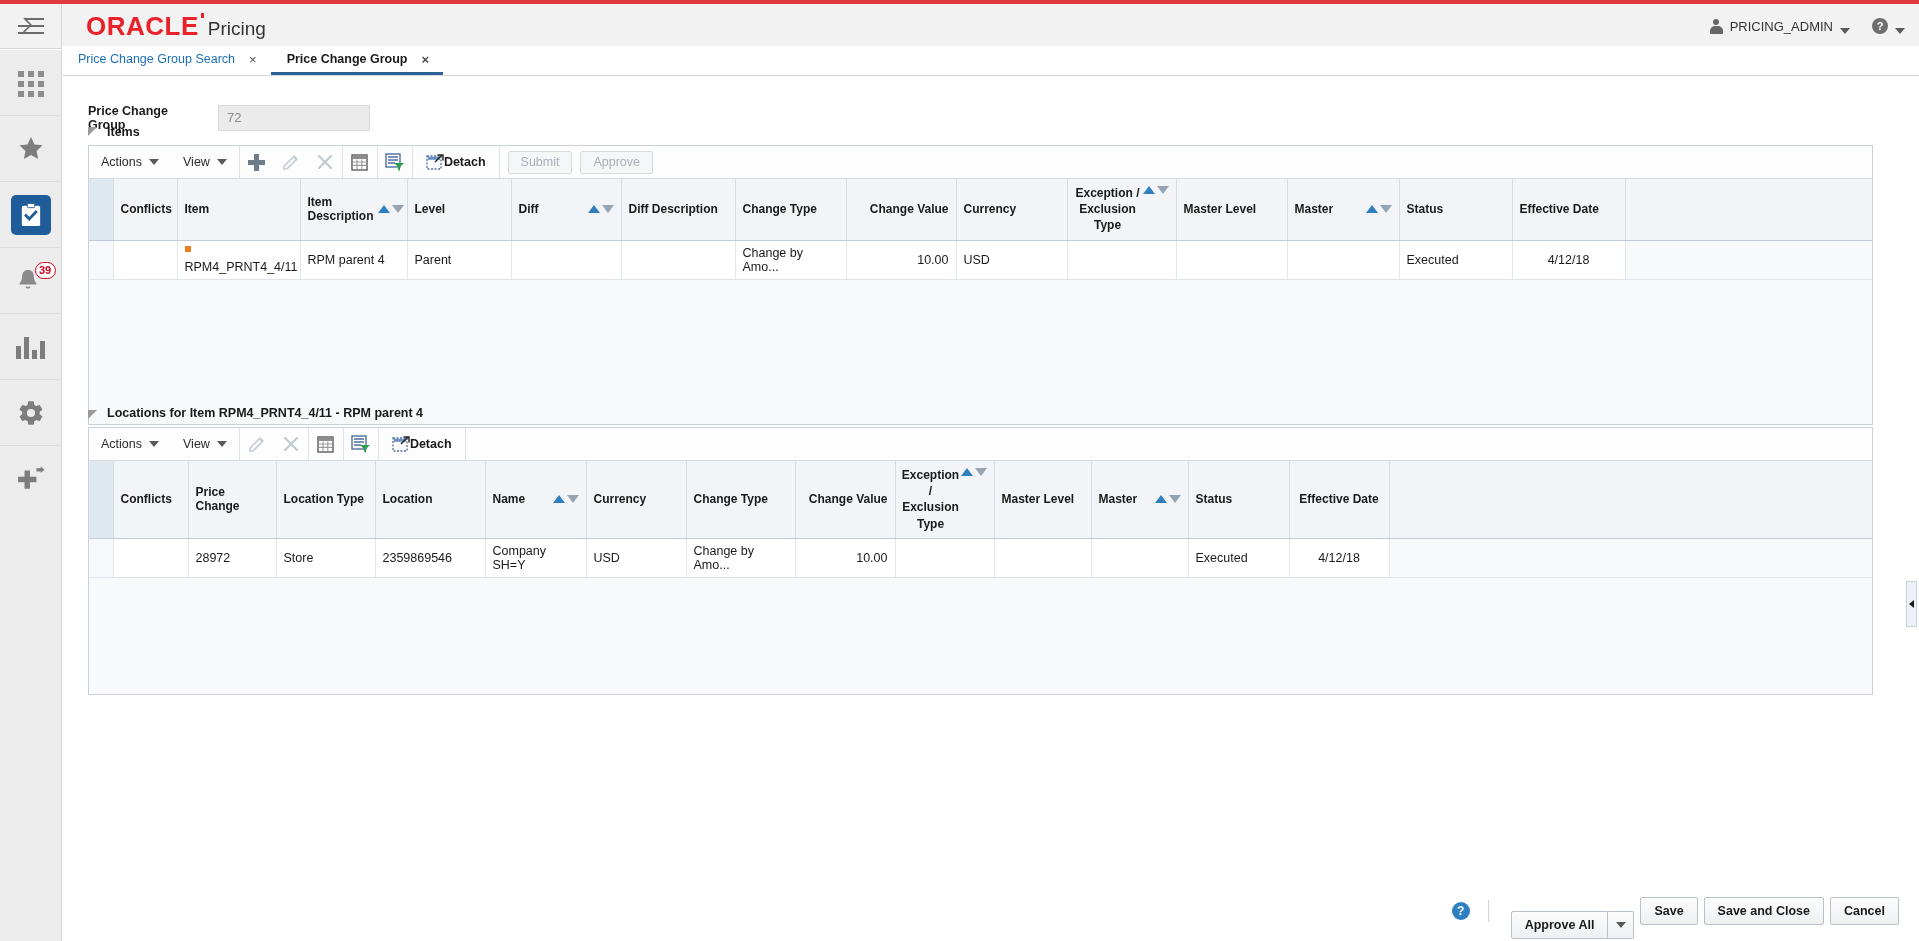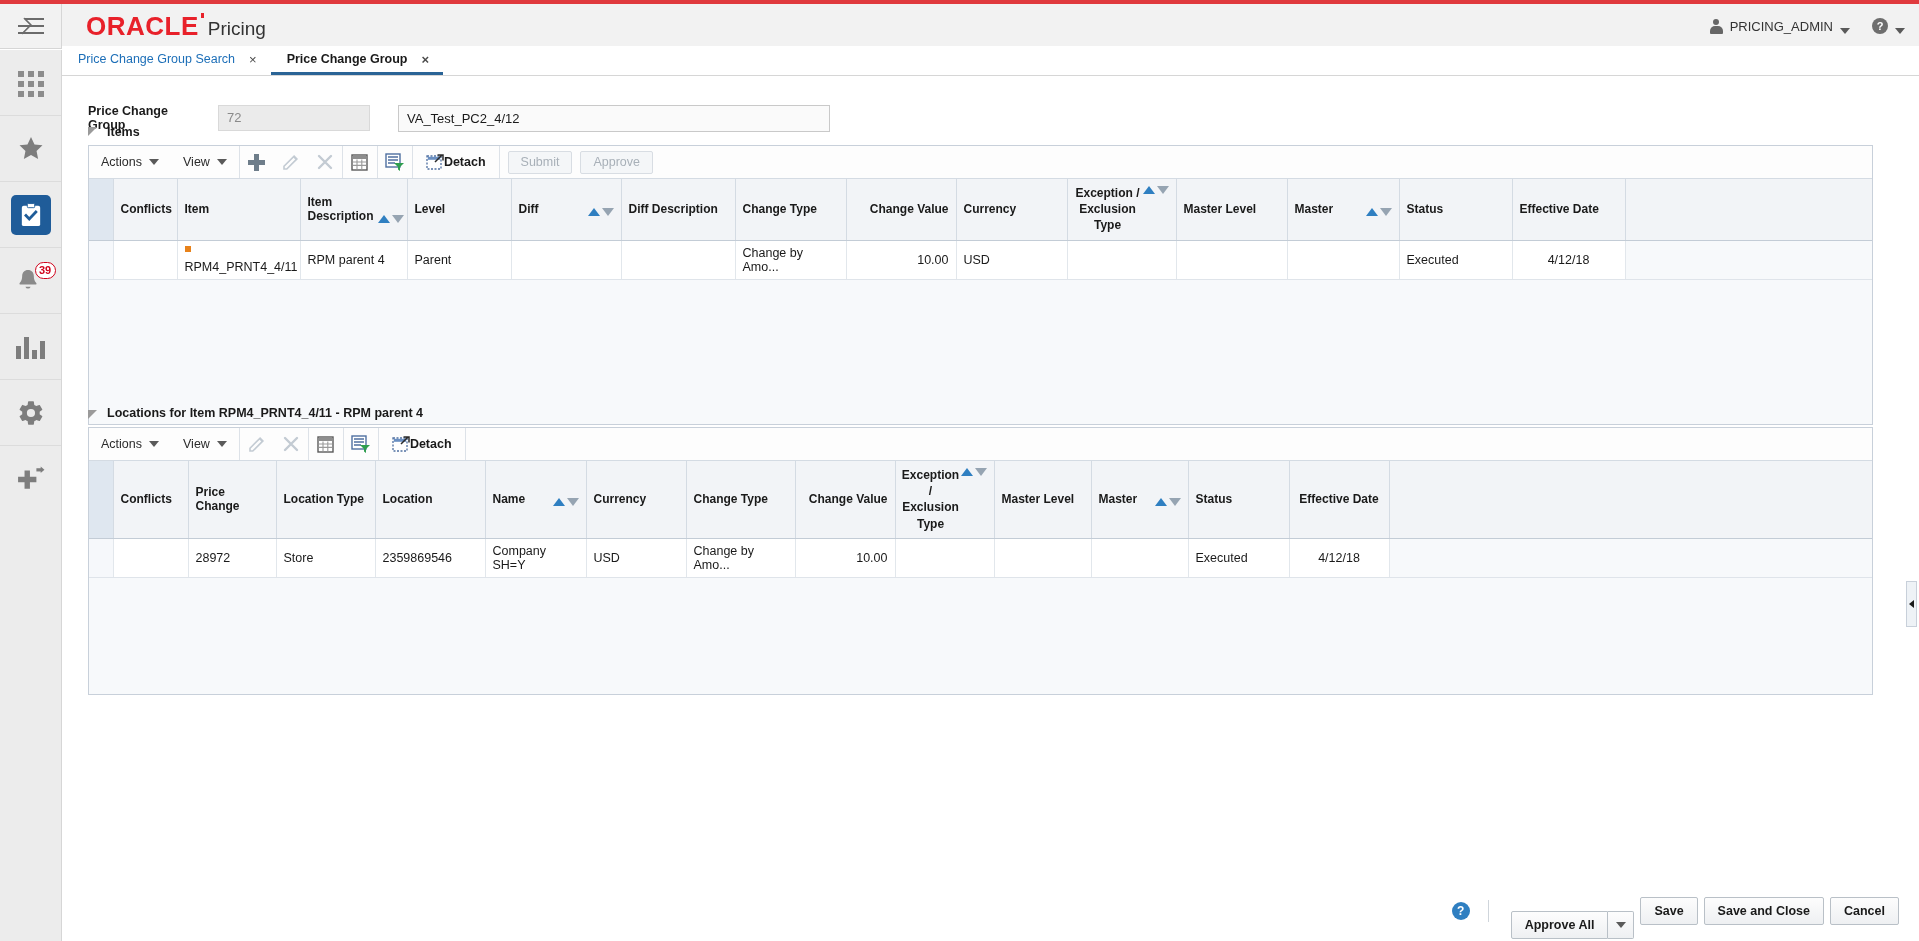--- a/index.html
+++ b/index.html
@@ -231,21 +231,21 @@
   table.grid th.ctr { text-align: center; }
   table.grid th.sel-col { width: 24px; background: #dfe7f0; padding: 0; }
   table.grid td {
     border-right: 1px solid #e2e7ec; border-bottom: 1px solid #dfe4ea;
     font-size: 12.5px; color: #1a1a1a; padding: 5px 7px; height: 28px;
     background: #ffffff; vertical-align: middle;
   }
   table.grid td.num { text-align: right; }
   table.grid td.ctr { text-align: center; }
   table.grid td.sel-col { background: #f6f8fb; padding: 0; }
-  .hdr-inner { display: flex; align-items: flex-end; justify-content: space-between; gap: 4px; }
+  .hdr-inner { display: flex; align-items: center; justify-content: space-between; gap: 4px; }
   .hdr-inner.num { justify-content: flex-end; }
   .sort-arrows { display: inline-flex; gap: 2px; align-items: center; flex: 0 0 auto; }
   .sort-up {
     width:0;height:0;border-left:6px solid transparent;border-right:6px solid transparent;
     border-bottom: 8px solid #2f7fc1; cursor: pointer;
   }
   .sort-dn {
     width:0;height:0;border-left:6px solid transparent;border-right:6px solid transparent;
     border-top: 8px solid #96a4b2; cursor: pointer;
   }
@@ -400,21 +400,20 @@
     <span>Price Change Group</span>
     <span class="tab-close">×</span>
   </div>
 </div>
 
 <div id="content">
 
   <div id="pcg-form-row">
     <label id="pcg-label">Price Change Group</label>
     <div id="pcg-id-field">72</div>
-    <div id="pcg-name-field">VA_Test_PC2_4/12</div>
   </div>
 
   <div class="section-header" style="position:absolute; top:44px; left:26px;">
     <span class="disclose-box"></span>
     <span>Items</span>
   </div>
 
   <div class="panel" style="top:64px; left:26px; width:1785px; height:280px;">
 
     <div class="toolbar">

